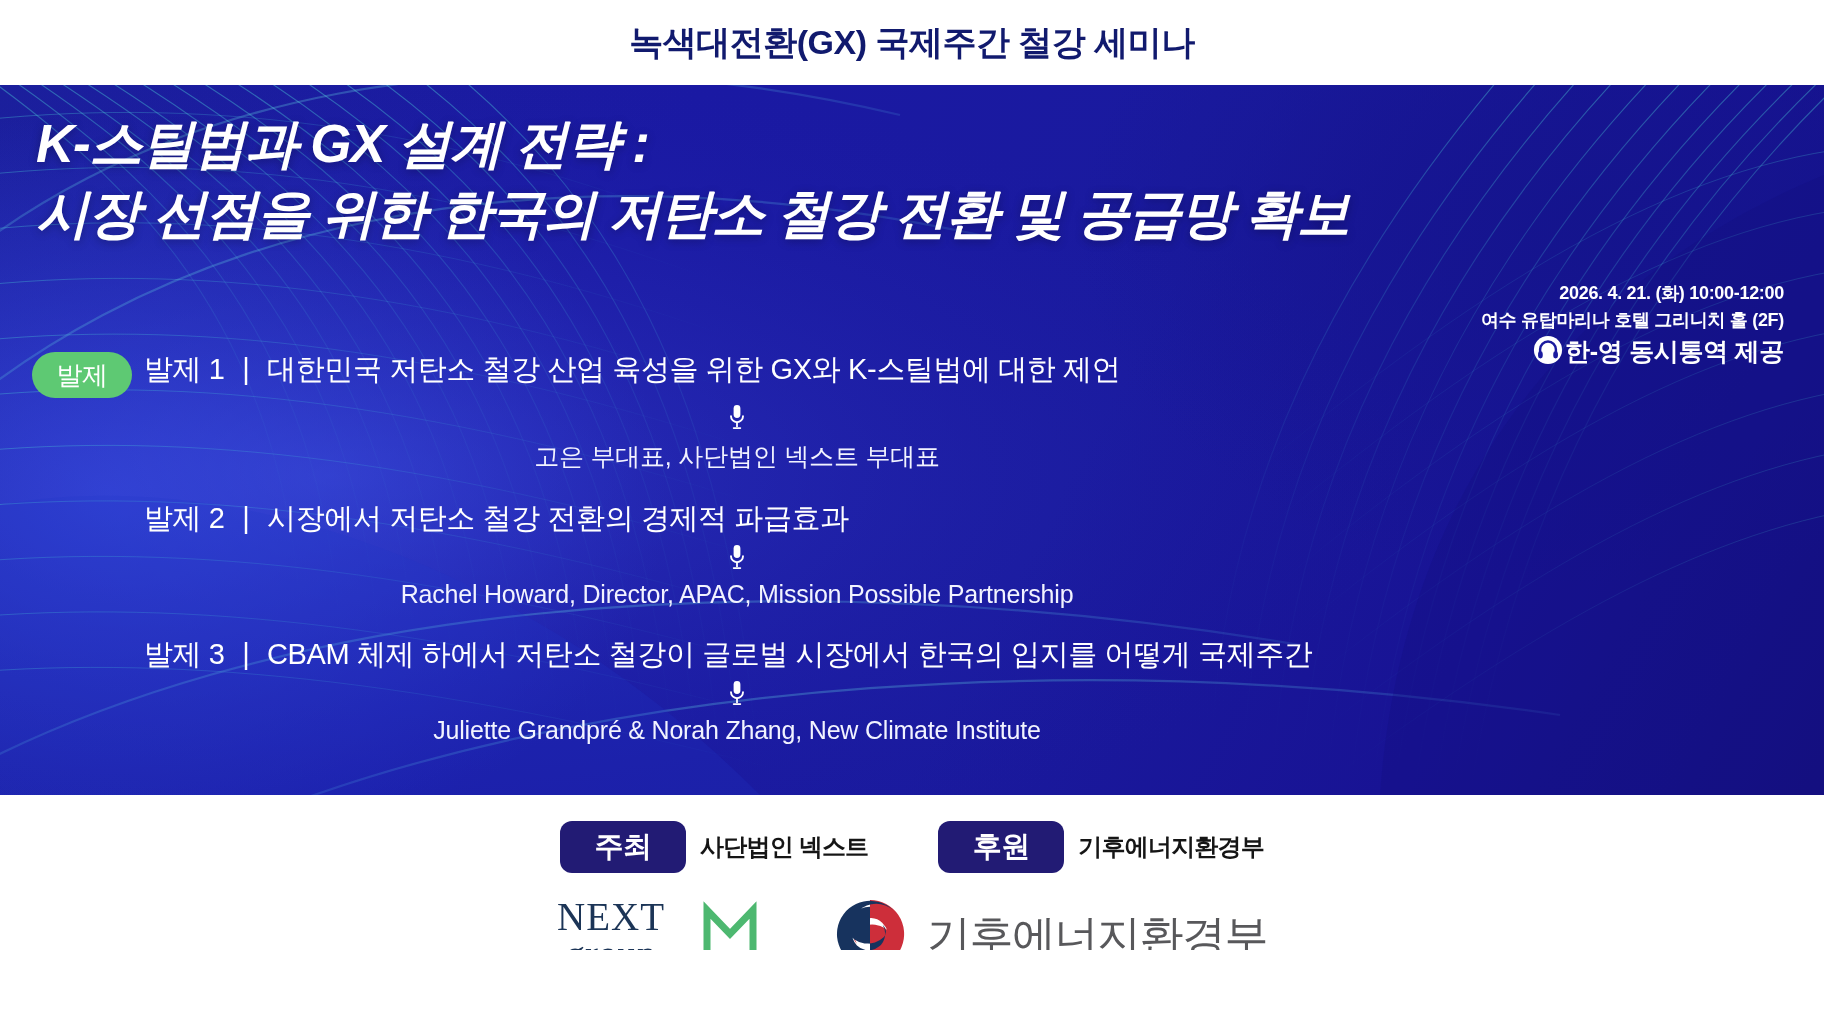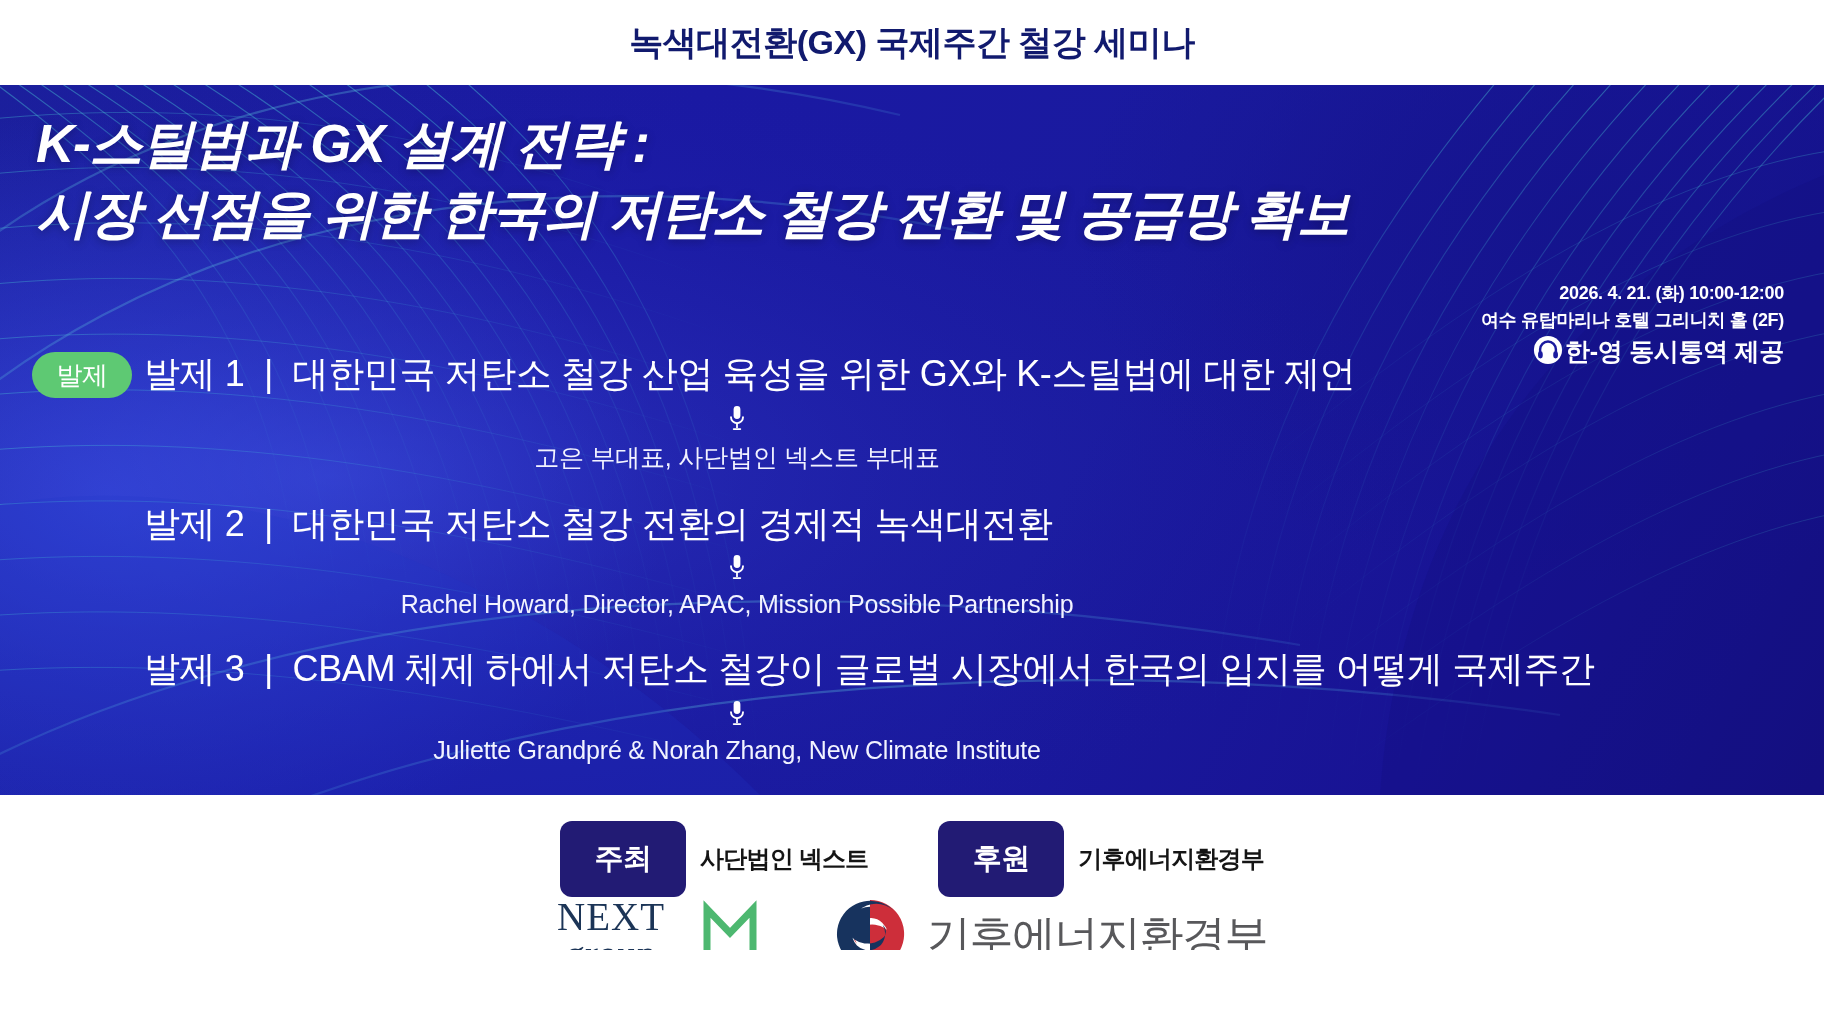--- a/index.html
+++ b/index.html
@@ -135,21 +135,21 @@
     height: 46px;
     border-radius: 26px;
     background: #5ec973;
     color: #ffffff;
     font-size: 26px;
     font-weight: 400;
     letter-spacing: -0.5px;
   }
   .session-body { flex: 1 1 auto; }
   .session-title {
-    font-size: 36px;
+    font-size: 29px;
     font-weight: 500;
     color: #ffffff;
     line-height: 1.35;
     white-space: nowrap;
     letter-spacing: -0.4px;
   }
   .session-sep { padding: 0 10px; }
   .speaker-line {
     display: flex;
     align-items: center;
@@ -194,21 +194,21 @@
     display: flex;
     align-items: center;
     gap: 14px;
   }
   .org-badge {
     display: inline-flex;
     align-items: center;
     justify-content: center;
     min-width: 98px;
     height: 52px;
-    padding: 12px 14px;
+    padding: 0 14px;
     border-radius: 12px;
     background: #221b74;
     color: #ffffff;
     font-size: 29px;
     font-weight: 800;
     letter-spacing: -0.5px;
     text-align: right;
   }
   .org-name {
     font-size: 24px;
@@ -223,21 +223,21 @@
     left: 0;
     top: 100px;
     width: 1824px;
     display: flex;
     align-items: center;
     justify-content: center;
     gap: 70px;
   }
   .next-logo {
     display: flex;
-    align-items: center;
+    align-items: flex-end;
     gap: 34px;
   }
   .next-wordmark {
     font-family: "Liberation Serif", "DejaVu Serif", serif;
     color: #1c3557;
     line-height: 0.98;
     text-align: center;
   }
   .next-wordmark .l1 {
     font-size: 39px;
@@ -413,21 +413,21 @@
       </div>
 
       <div class="session-gap"></div>
 
       <div class="session-row">
         <div class="badge-col"></div>
         <div class="session-body">
           <div class="session-title">
             <span>발제 2</span>
             <span class="session-sep">|</span>
-            <span>대한민국 저탄소 철강 전환의 경제적 녹색대전환</span>
+            <span>시장에서 저탄소 철강 전환의 경제적 파급효과</span>
           </div>
         </div>
       </div>
       <div class="speaker-line">
         <span class="mic-icon">
           <svg viewBox="0 0 20 28" width="20" height="28">
             <rect x="6.6" y="2" width="6.8" height="13" rx="3.4" fill="#ffffff"></rect>
             <path d="M4 13.2 a6 6 0 0 0 12 0" fill="none" stroke="#ffffff" stroke-width="1.9" stroke-linecap="round"></path>
             <rect x="9.1" y="19" width="1.8" height="5" fill="#ffffff"></rect>
             <rect x="5.8" y="24.2" width="8.4" height="1.8" rx="0.9" fill="#ffffff"></rect>

